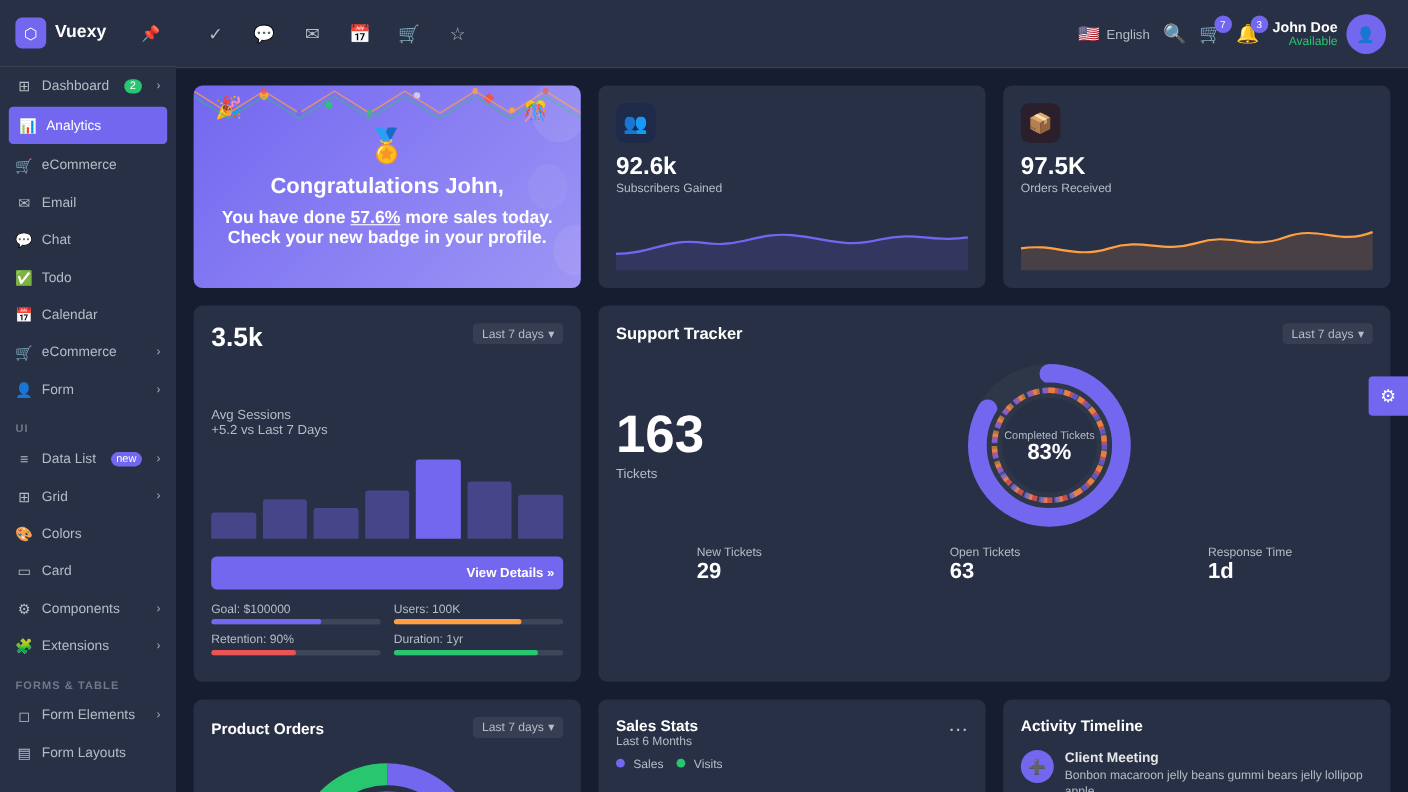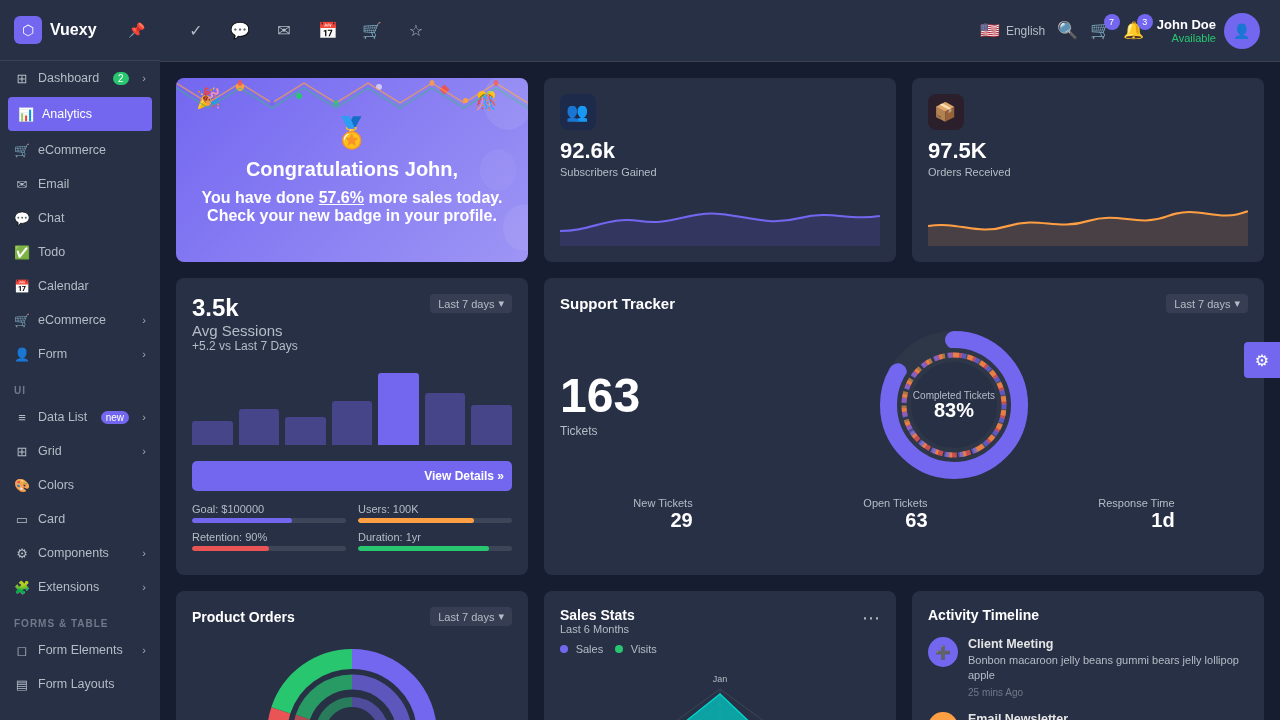--- a/index.html
+++ b/index.html
@@ -61,21 +61,21 @@
     .stat-card-2 { grid-column: 3; grid-row: 1; }
     .stat-icon { width: 36px; height: 36px; border-radius: 8px; display: flex; align-items: center; justify-content: center; font-size: 18px; margin-bottom: 8px; }
     .stat-value { font-size: 22px; font-weight: 700; color: #fff; }
     .stat-label { font-size: 11px; color: #b4bdc5; margin-top: 2px; }
     .mini-chart { height: 60px; width: 100%; margin-top: 8px; }
 
     
     .sessions-card { grid-column: 1; grid-row: 2; background: #283046; border-radius: 8px; padding: 16px; }
     .sessions-header { display: flex; justify-content: space-between; align-items: flex-start; margin-bottom: 8px; }
     .sessions-val { font-size: 24px; font-weight: 700; color: #fff; }
-    .sessions-label { font-size: 15px; color: #b4bdc5; }
+    .sessions-label { font-size: 12px; color: #b4bdc5; margin-top: 48px; }
     .sessions-change { font-size: 12px; color: #28c76f; }
     .sessions-change span { color: #b4bdc5; }
     .dropdown-btn { background: rgba(255,255,255,0.07); border: none; color: #b4bdc5; padding: 3px 8px; border-radius: 4px; font-size: 11px; cursor: pointer; display: flex; align-items: center; gap: 4px; }
     .bar-chart { display: flex; align-items: flex-end; gap: 6px; height: 80px; margin: 12px 0 16px; }
     .bar { border-radius: 3px 3px 0 0; background: rgba(115,103,240,0.4); flex: 1; transition: background 0.2s; }
     .bar.active { background: #7367f0; }
     .view-btn { width: 100%; background: #7367f0; color: #fff; border: none; border-radius: 5px; padding: 8px; cursor: pointer; font-size: 12px; font-weight: 600; text-align: right; }
     .progress-group { margin-top: 12px; }
     .progress-row { margin-bottom: 8px; }
     .progress-row-label { font-size: 11px; color: #b4bdc5; margin-bottom: 3px; }
@@ -83,21 +83,21 @@
     .progress-bar-fill { height: 100%; border-radius: 3px; }
     .progress-grid { display: grid; grid-template-columns: 1fr 1fr; gap: 0 12px; }
 
     
     .support-card { grid-column: 2 / 4; grid-row: 2; background: #283046; border-radius: 8px; padding: 16px; }
     .support-header { display: flex; justify-content: space-between; align-items: center; margin-bottom: 12px; }
     .support-title { font-size: 15px; font-weight: 700; color: #fff; }
     .support-big-num { font-size: 48px; font-weight: 700; color: #fff; line-height: 1; }
     .support-tickets-label { font-size: 12px; color: #b4bdc5; margin-top: 4px; }
     .support-stats { display: flex; gap: 24px; margin-top: 12px; justify-content: space-around; }
-    .support-stat { text-align: right; }
+    .support-stat { text-align: left; }
     .support-stat-label { font-size: 11px; color: #b4bdc5; }
     .support-stat-val { font-size: 20px; font-weight: 700; color: #fff; }
 
     
     .product-card { grid-column: 1; grid-row: 3; background: #283046; border-radius: 8px; padding: 16px; }
     .product-header { display: flex; justify-content: space-between; align-items: center; margin-bottom: 8px; }
     .product-title { font-size: 14px; font-weight: 700; color: #fff; }
     .donut-wrap { display: flex; justify-content: center; align-items: center; position: relative; height: 200px; }
 
     

